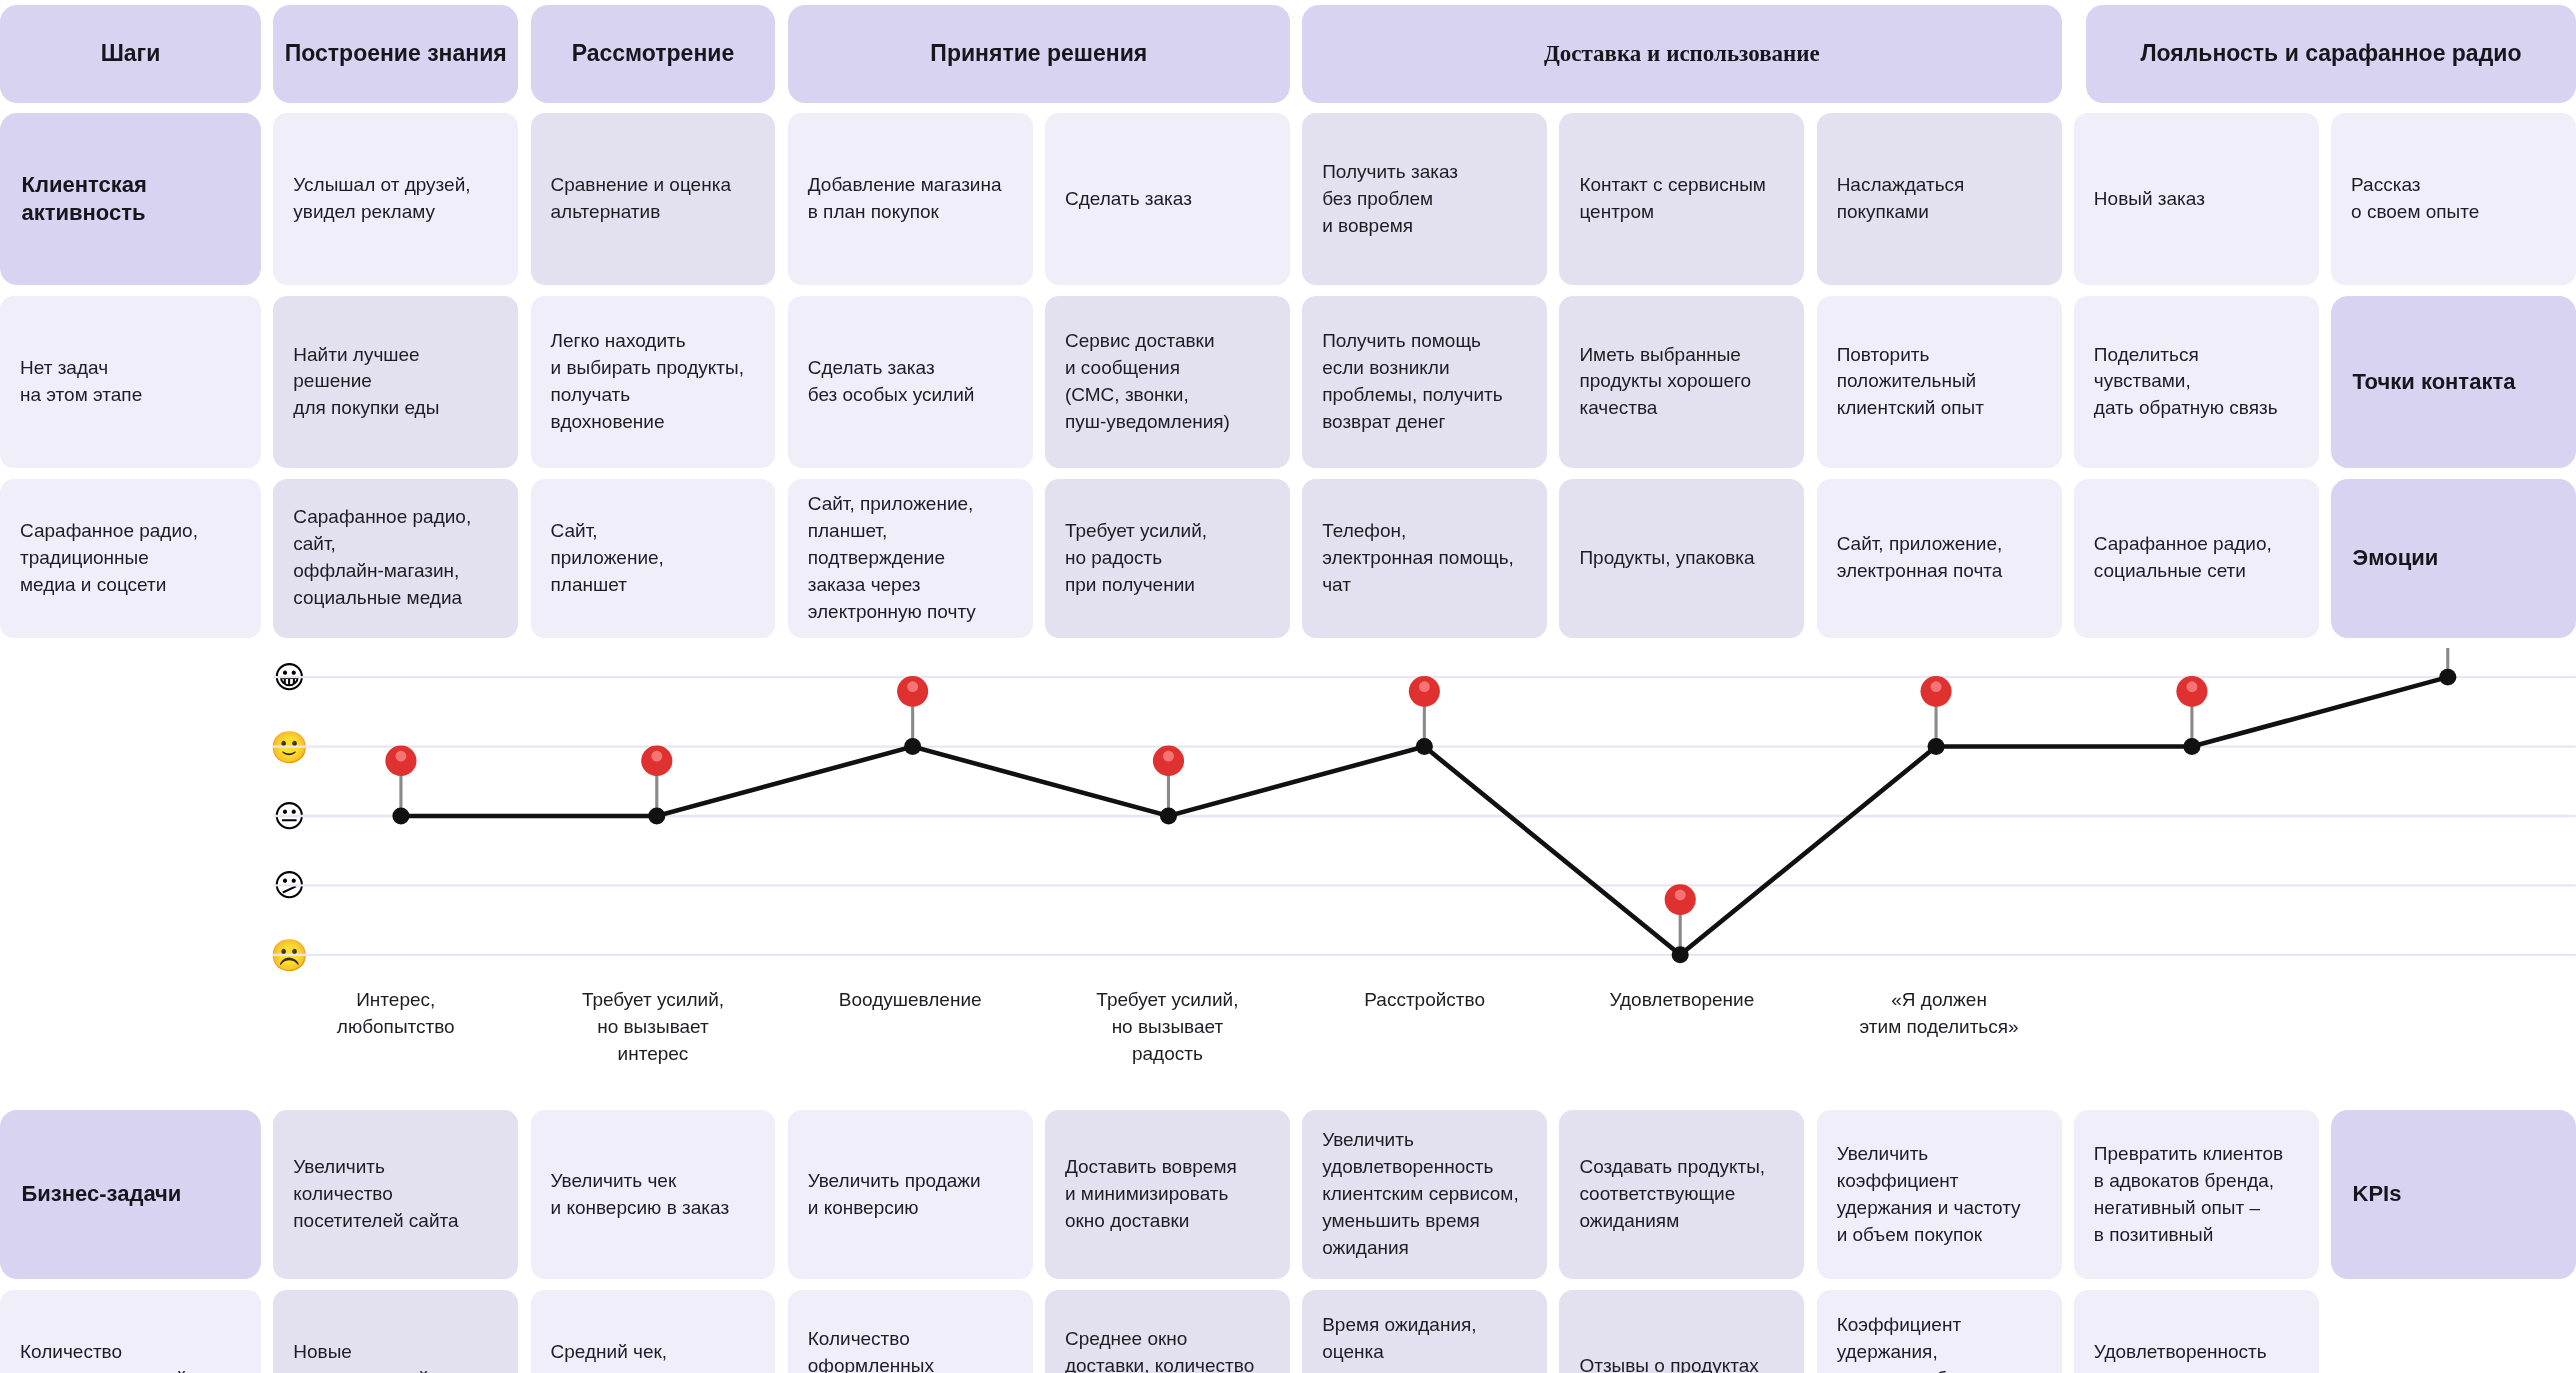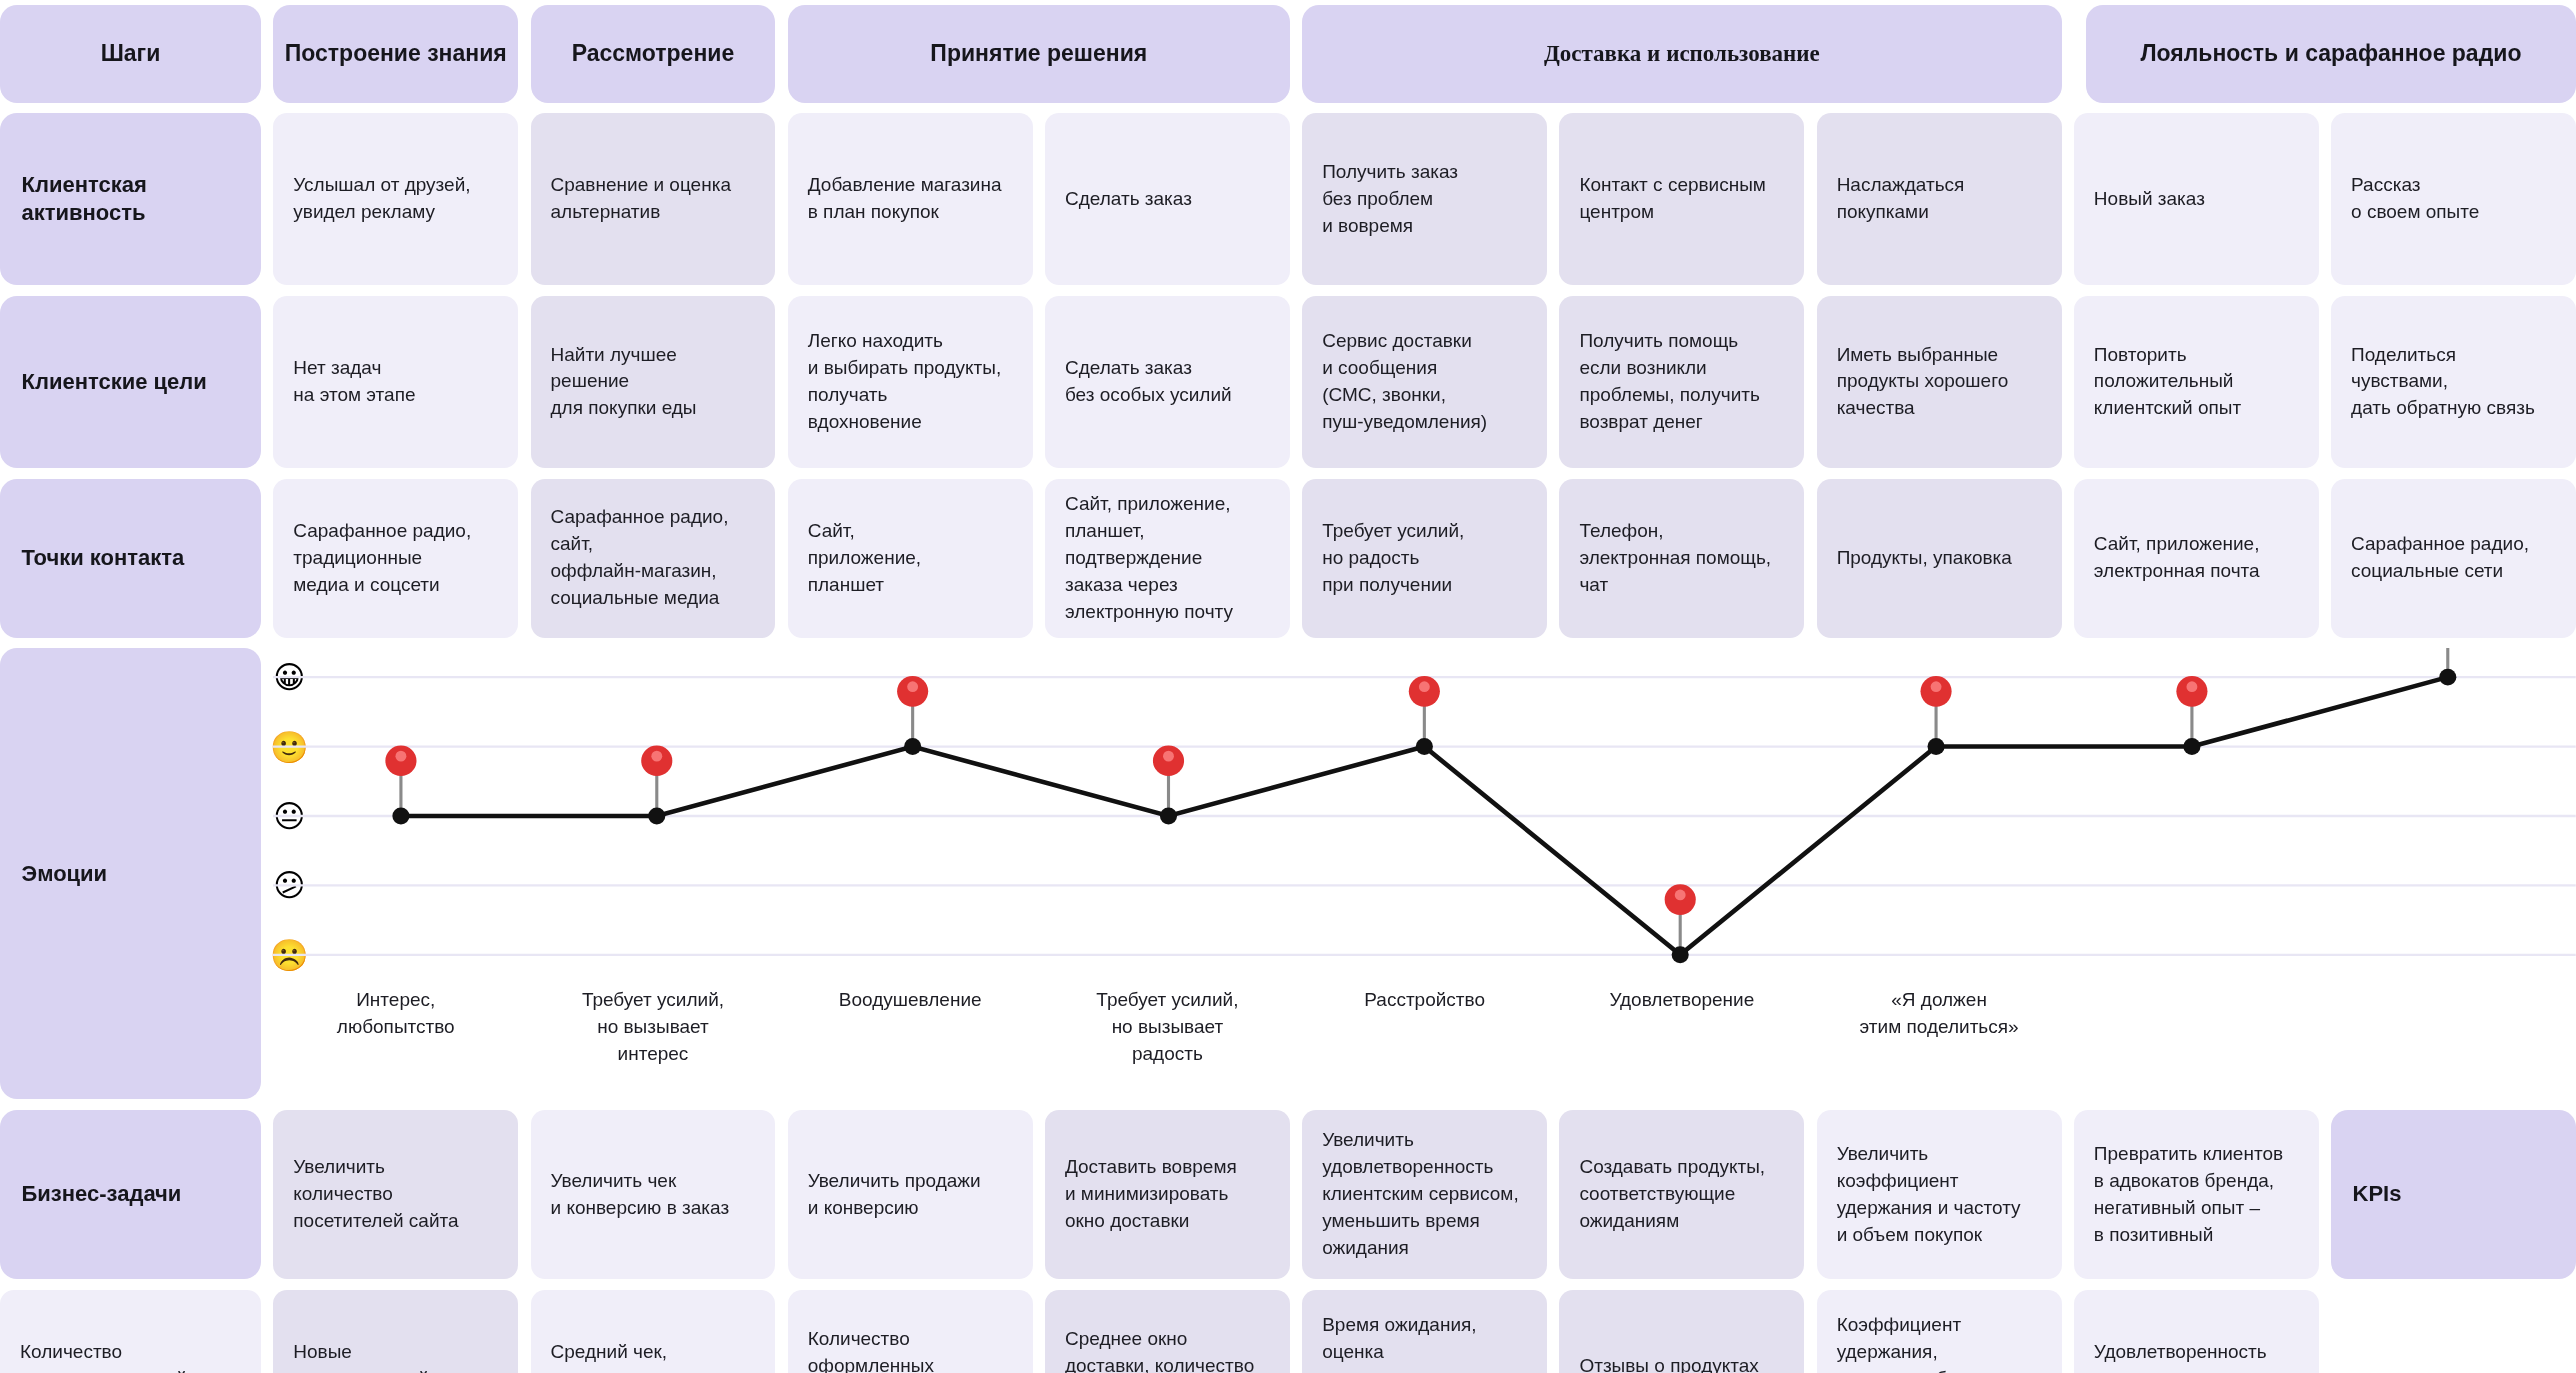--- a/index.html
+++ b/index.html
@@ -132,24 +132,20 @@
 без проблем
 и вовремя</div>
   <div class="cell tint-b">Контакт с сервисным
 центром</div>
   <div class="cell tint-b">Наслаждаться
 покупками</div>
   <div class="cell tint-a">Новый заказ</div>
   <div class="cell tint-a">Рассказ
 о своем опыте</div>
 
-  <div class="rowlabel">
-    <span>Клиентские
-цели</span>
-  </div>
   <div class="cell tint-a">Нет задач
 на этом этапе</div>
   <div class="cell tint-b">Найти лучшее
 решение
 для покупки еды</div>
   <div class="cell tint-a">Легко находить
 и выбирать продукты,
 получать
 вдохновение</div>
   <div class="cell tint-a">Сделать заказ

